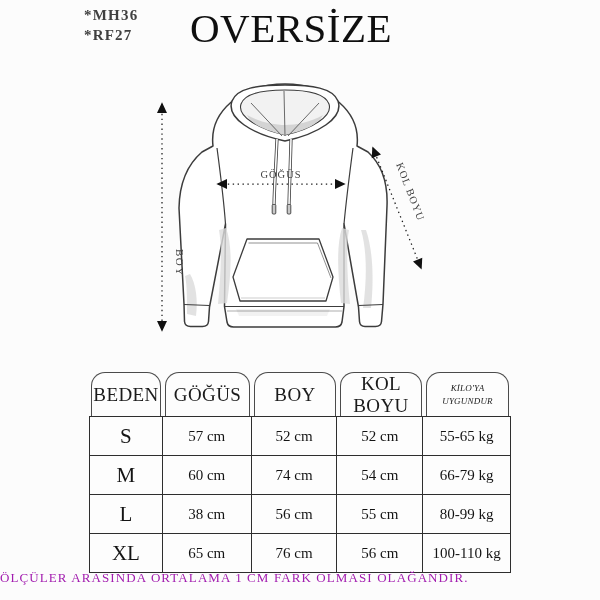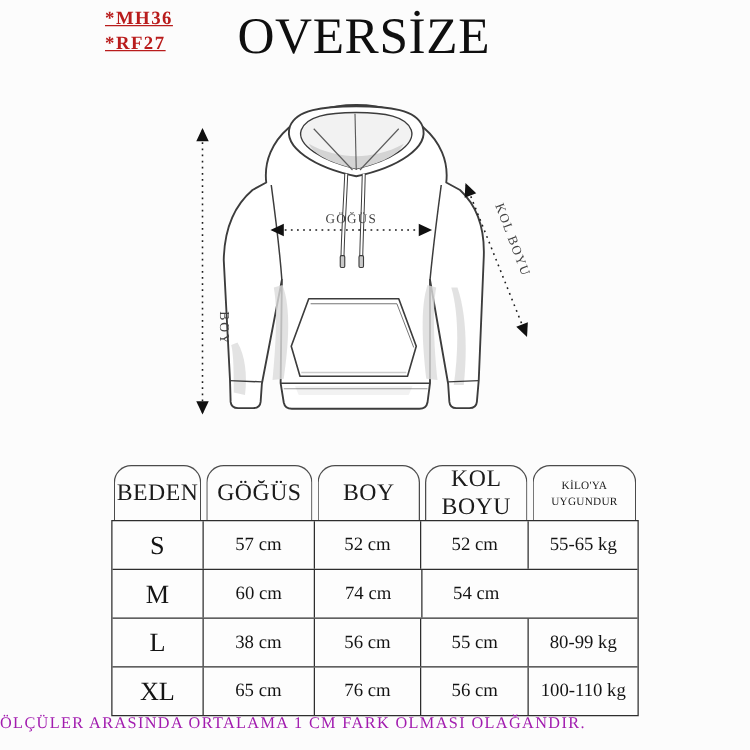--- a/index.html
+++ b/index.html
@@ -11,21 +11,21 @@
     position:relative;
     overflow:hidden;
   }
   .page{
     position:absolute;inset:0;background:#fcfcfc;
   }
   
   .codes{
     position:absolute;left:84px;top:6px;
     font-size:15px;font-weight:600;letter-spacing:1.2px;
-    line-height:1.3;color:#b91c1c;text-decoration:underline;
+    line-height:1.3;color:#404040;
   }
   
   .title{
     position:absolute;left:0;top:4px;width:582px;
     text-align:center;
     font-size:41px;letter-spacing:0.5px;
     color:#0f0f0f;
   }
   
   .diagram{
@@ -49,21 +49,21 @@
   .tab{
     box-sizing:border-box;
     margin:0 2px;height:44px;
     border:1.5px solid #4b4b4b;border-bottom:none;
     border-radius:14px 14px 0 0;
     display:flex;align-items:center;justify-content:center;
     text-align:center;
     background:#fdfdfd;
   }
   .tab span{font-size:19px;letter-spacing:0.4px;color:#1b1b1b;}
-  .tab-cell.c4 .tab span{font-size:9px;line-height:1.35;width:62px;letter-spacing:0.2px;}
+  .tab-cell.c4 .tab span{font-size:9px;line-height:1.35;width:62px;letter-spacing:0.2px;font-style:italic;}
   .tbody{
     border:1.5px solid #2e2e2e;
     background:#fdfdfd;
   }
   .trow{
     display:flex;height:38px;
   }
   .trow + .trow{border-top:1.3px solid #2e2e2e;}
   .td{
     box-sizing:border-box;
@@ -221,20 +221,21 @@
         <div class="td c1">57 cm</div>
         <div class="td c2">52 cm</div>
         <div class="td c3">52 cm</div>
         <div class="td c4">55-65 kg</div>
       </div>
       <div class="trow">
         <div class="td c0">M</div>
         <div class="td c1">60 cm</div>
         <div class="td c2">74 cm</div>
         <div class="td c3">54 cm</div>
+        <div class="td c4">66-79 kg</div>
       </div>
       <div class="trow">
         <div class="td c0">L</div>
         <div class="td c1">38 cm</div>
         <div class="td c2">56 cm</div>
         <div class="td c3">55 cm</div>
         <div class="td c4">80-99 kg</div>
       </div>
       <div class="trow">
         <div class="td c0">XL</div>

